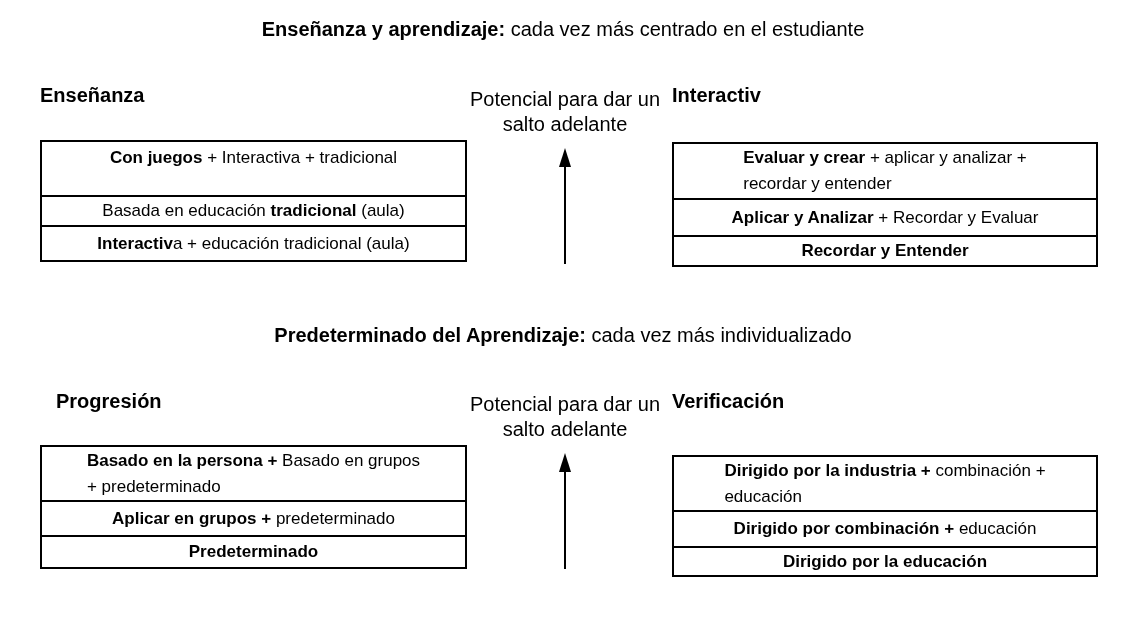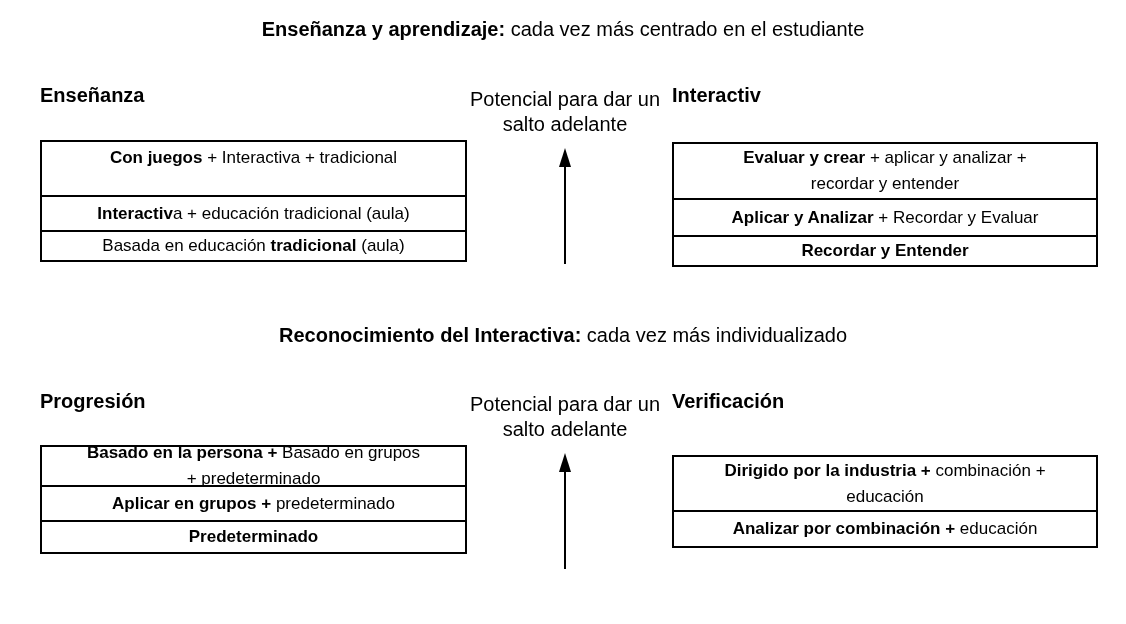--- a/index.html
+++ b/index.html
@@ -28,21 +28,21 @@
     left:440px;width:250px;
     text-align:center;
     font-size:20px;line-height:25px;
   }
   .boxcol{left:40px;width:427px;}
   .boxcol.right{left:672px;width:426px;}
   .box{
     box-sizing:border-box;
     border:2px solid #000;
     display:flex;align-items:center;justify-content:center;
-    text-align:center;
+    text-align:left;
     font-size:17px;line-height:26px;
     padding:0 8px;
     white-space:pre-line;
   }
   .box + .box{margin-top:-2px;}
   .box.top-align{align-items:flex-start;padding-top:3px;}
   .arrow-svg{display:block;}
 </style>
 </head>
 <body>
@@ -53,60 +53,61 @@
 
 <div class="abs mid-label" style="top:87px">
   <div>Potencial para dar un</div>
   <div>salto adelante</div>
 </div>
 
 <div class="abs col-header" style="left:672px;width:352px;top:83px">Interactiv</div>
 
 <div class="abs boxcol" style="top:140px">
   <div class="box tall top-align" style="height:57px"><span><span class="b">Con juegos</span><span> + Interactiva + tradicional</span></span></div>
+  <div class="box" style="height:32px"><span><span>Basada en educación </span><span class="b">tradicional</span><span> (aula)</span></span></div>
   <div class="box" style="height:37px"><span><span class="b">Interactiv</span><span>a + educación tradicional (aula)</span></span></div>
-  <div class="box" style="height:32px"><span><span>Basada en educación </span><span class="b">tradicional</span><span> (aula)</span></span></div>
 </div>
 
 <div class="abs" style="left:557px;top:148px">
   <svg class="arrow-svg" width="16" height="116" viewBox="0 0 16 116" aria-hidden="true">
     <polygon points="8,0 2,19 14,19" fill="#000"></polygon>
     <line x1="8" y1="14" x2="8" y2="116" stroke="#000" stroke-width="2"></line>
   </svg>
 </div>
 
 <div class="abs boxcol right" style="top:142px">
   <div class="box" style="height:58px"><span><span class="b">Evaluar y crear</span><span> + aplicar y analizar +
 recordar y entender</span></span></div>
   <div class="box" style="height:39px"><span><span class="b">Aplicar y Analizar</span><span> + Recordar y Evaluar</span></span></div>
   <div class="box" style="height:32px"><span><span class="b">Recordar y Entender</span></span></div>
 </div>
 
-<div class="abs section-title" style="top:322px"><span><span class="b">Reconocimiento del Interactiva:</span><span> cada vez más individualizado</span></span></div>
+<div class="abs section-title" style="top:322px"><span><span class="b">Predeterminado del Aprendizaje:</span><span> cada vez más individualizado</span></span></div>
 
-<div class="abs col-header" style="left:40px;width:427px;top:389px">Progresión</div>
+<div class="abs col-header" style="left:56px;width:427px;top:389px">Progresión</div>
 
 <div class="abs mid-label" style="top:392px">
   <div>Potencial para dar un</div>
   <div>salto adelante</div>
 </div>
 
 <div class="abs col-header" style="left:672px;width:352px;top:389px">Verificación</div>
 
 <div class="abs boxcol" style="top:445px">
-  <div class="box" style="height:42px"><span><span class="b">Basado en la persona +</span><span> Basado en grupos
+  <div class="box" style="height:57px"><span><span class="b">Basado en la persona +</span><span> Basado en grupos
 + predeterminado</span></span></div>
   <div class="box" style="height:37px"><span><span class="b">Aplicar en grupos +</span><span> predeterminado</span></span></div>
   <div class="box" style="height:34px"><span><span class="b">Predeterminado</span></span></div>
 </div>
 
 <div class="abs" style="left:557px;top:453px">
   <svg class="arrow-svg" width="16" height="116" viewBox="0 0 16 116" aria-hidden="true">
     <polygon points="8,0 2,19 14,19" fill="#000"></polygon>
     <line x1="8" y1="14" x2="8" y2="116" stroke="#000" stroke-width="2"></line>
   </svg>
 </div>
 
 <div class="abs boxcol right" style="top:455px">
   <div class="box" style="height:57px"><span><span class="b">Dirigido por la industria +</span><span> combinación +
 educación</span></span></div>
-  <div class="box" style="height:38px"><span><span class="b">Analizar por combinación +</span><span> educación</span></span></div>
+  <div class="box" style="height:38px"><span><span class="b">Dirigido por combinación +</span><span> educación</span></span></div>
+  <div class="box" style="height:31px"><span><span class="b">Dirigido por la educación</span></span></div>
 </div>
 
 </body></html>

